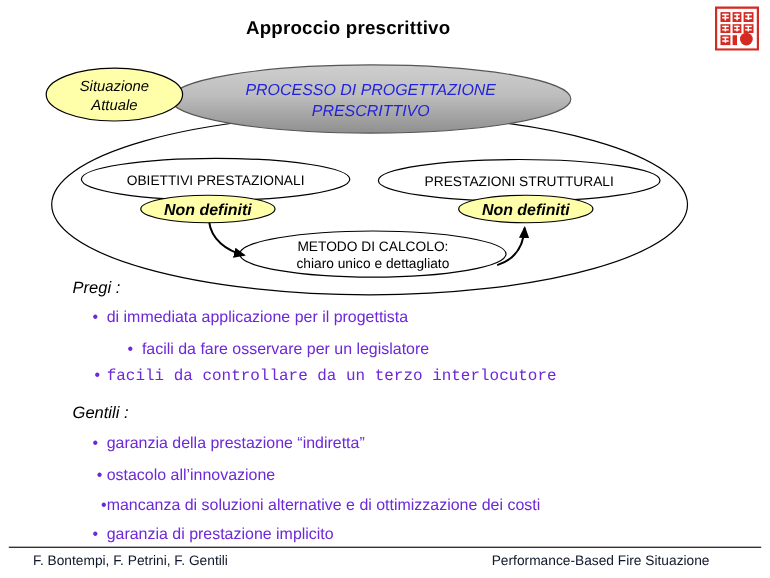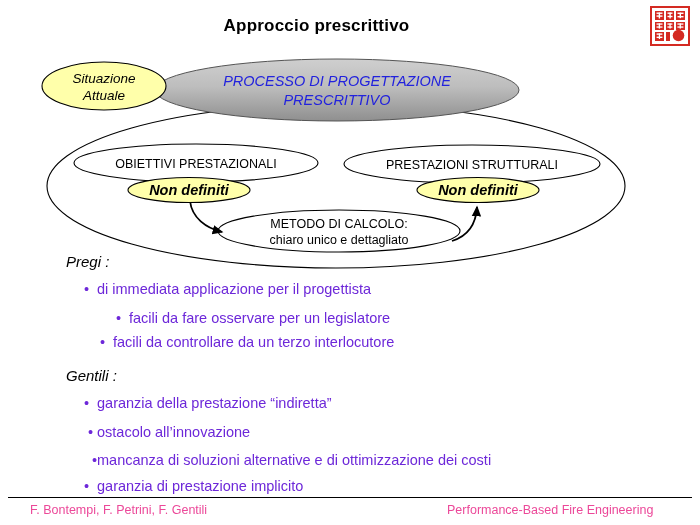--- a/index.html
+++ b/index.html
@@ -75,21 +75,21 @@
     left: 8px;
     top: 497px;
     width: 684px;
     height: 0;
     border-top: 1.5px solid #000;
   }
   .footer-text {
     position: absolute;
     top: 503px;
     font-size: 12.5px;
-    color: #ec4899;
+    color: #0f172a;
     white-space: nowrap;
   }
   #footer-left  { left: 30px; }
   #footer-right { left: 447px; }
 </style>
 </head>
 <body>
 
 <div id="slide-title">Approccio prescrittivo</div>
 
@@ -176,34 +176,34 @@
 </svg>
 
 <div class="section-head" style="left:66px; top:253px;">Pregi :</div>
 
 <div class="bullet-row" style="left:84px; top:281px;">
   <span class="dot">•</span><span>di  immediata applicazione per il progettista</span>
 </div>
 <div class="bullet-row" style="left:84px; top:310px;margin-left:32px;">
   <span class="dot">•</span><span>facili da fare osservare per un legislatore</span>
 </div>
-<div class="bullet-row" style="left:100px; top:334px;">
+<div class="bullet-row" style="left:84px; top:334px;font-family:Liberation Mono, monospace;">
   <span class="dot">•</span><span>facili da controllare da un terzo interlocutore</span>
 </div>
 
 <div class="section-head" style="left:66px; top:367px;">Gentili :</div>
 
 <div class="bullet-row" style="left:84px; top:395px;">
   <span class="dot">•</span><span>garanzia della prestazione “indiretta”</span>
 </div>
 <div class="bullet-row" style="left:84px; top:424px;text-align:center;">
   <span class="dot">•</span><span>ostacolo all’innovazione</span>
 </div>
 <div class="bullet-row" style="left:84px; top:452px;text-align:right;">
   <span class="dot">•</span><span>mancanza di soluzioni alternative e di ottimizzazione dei costi</span>
 </div>
 <div class="bullet-row" style="left:84px; top:478px;">
   <span class="dot">•</span><span>garanzia di prestazione implicito</span>
 </div>
 
 <div id="footer-rule"></div>
 <div id="footer-left" class="footer-text">F. Bontempi, F. Petrini, F. Gentili</div>
-<div id="footer-right" class="footer-text">Performance-Based Fire Engineering</div>
+<div id="footer-right" class="footer-text">Performance-Based Fire Situazione</div>
 
 </body></html>

